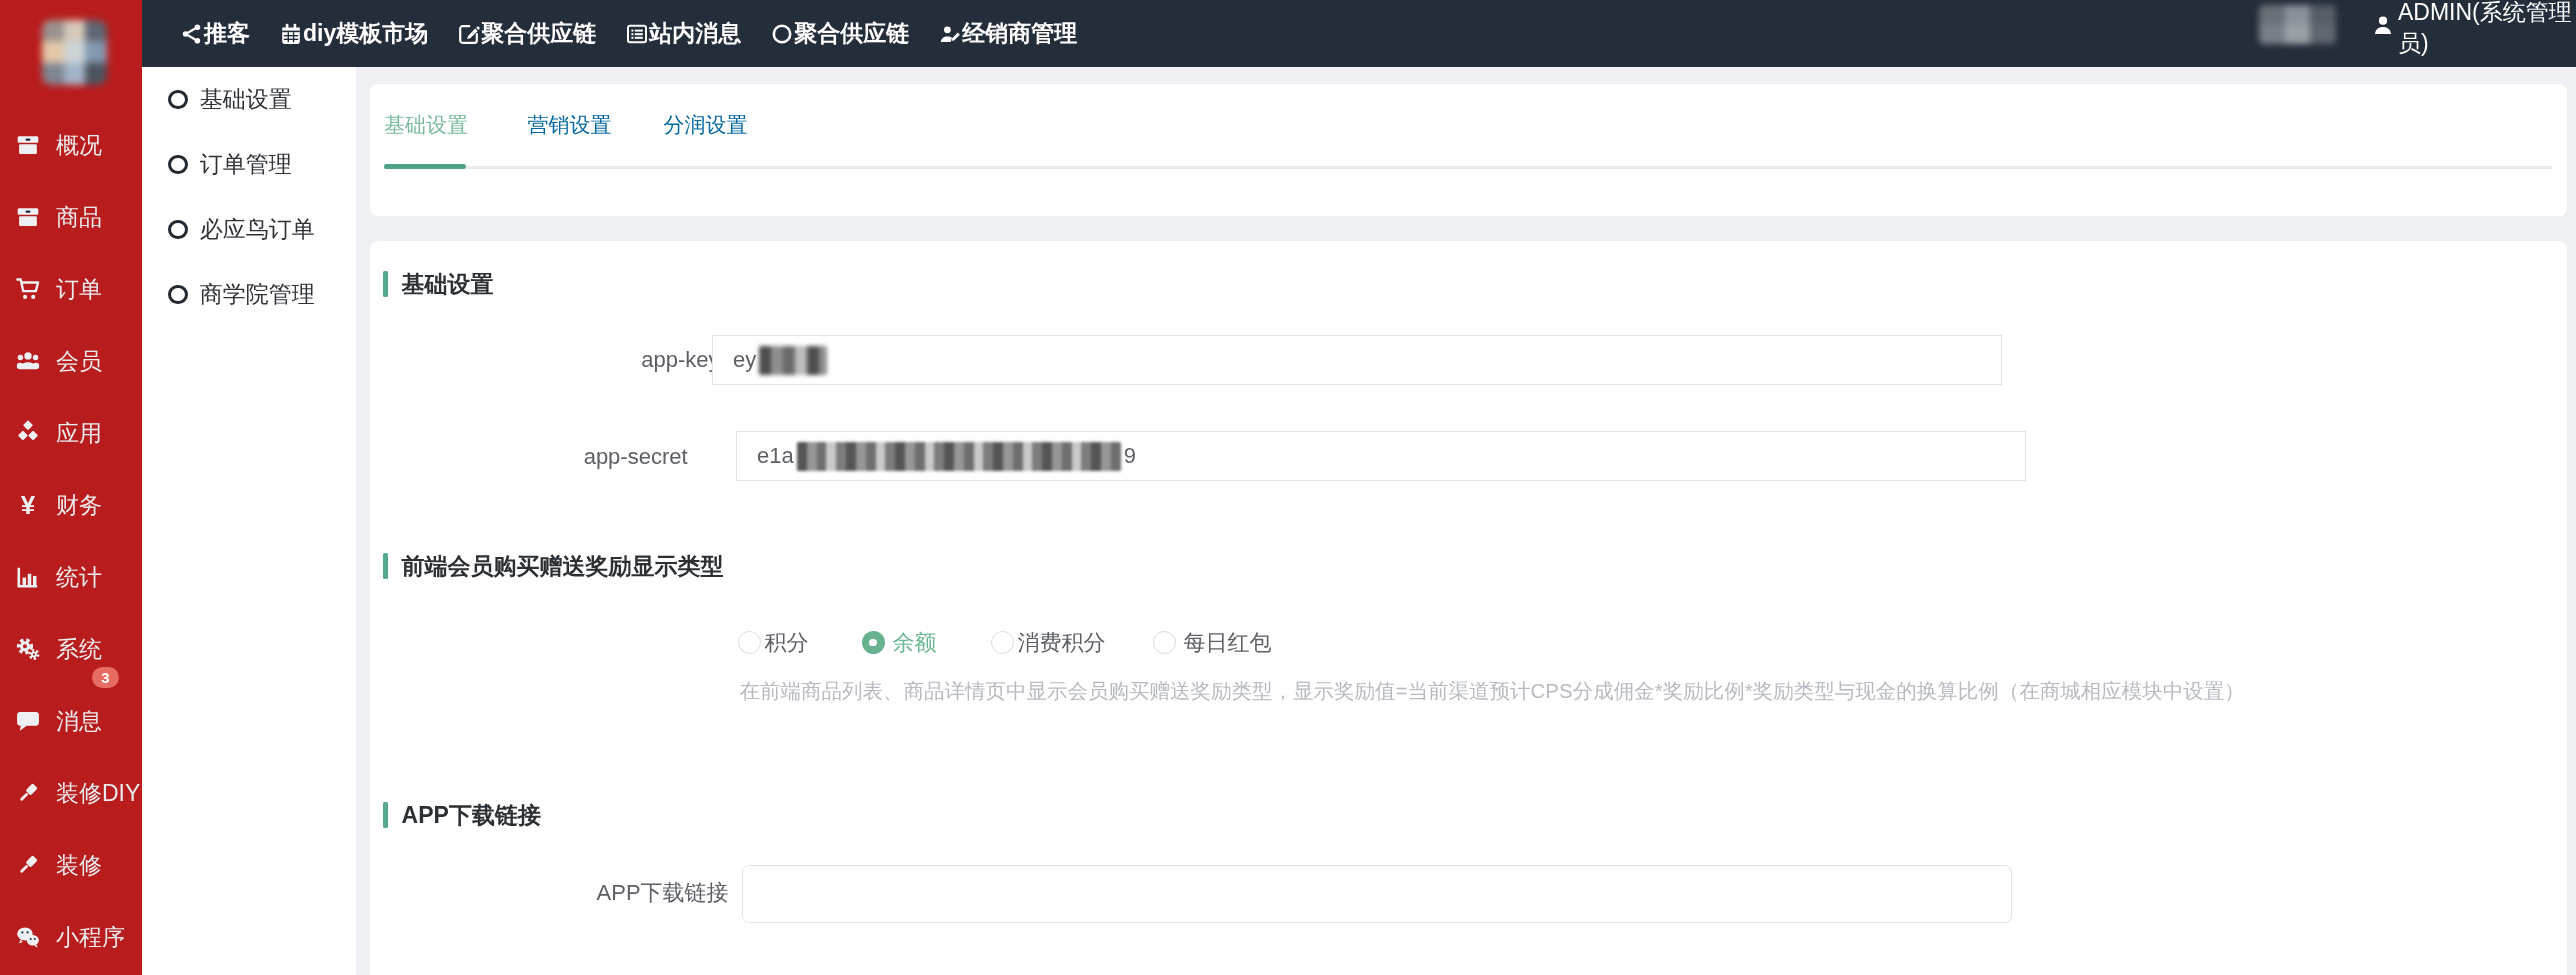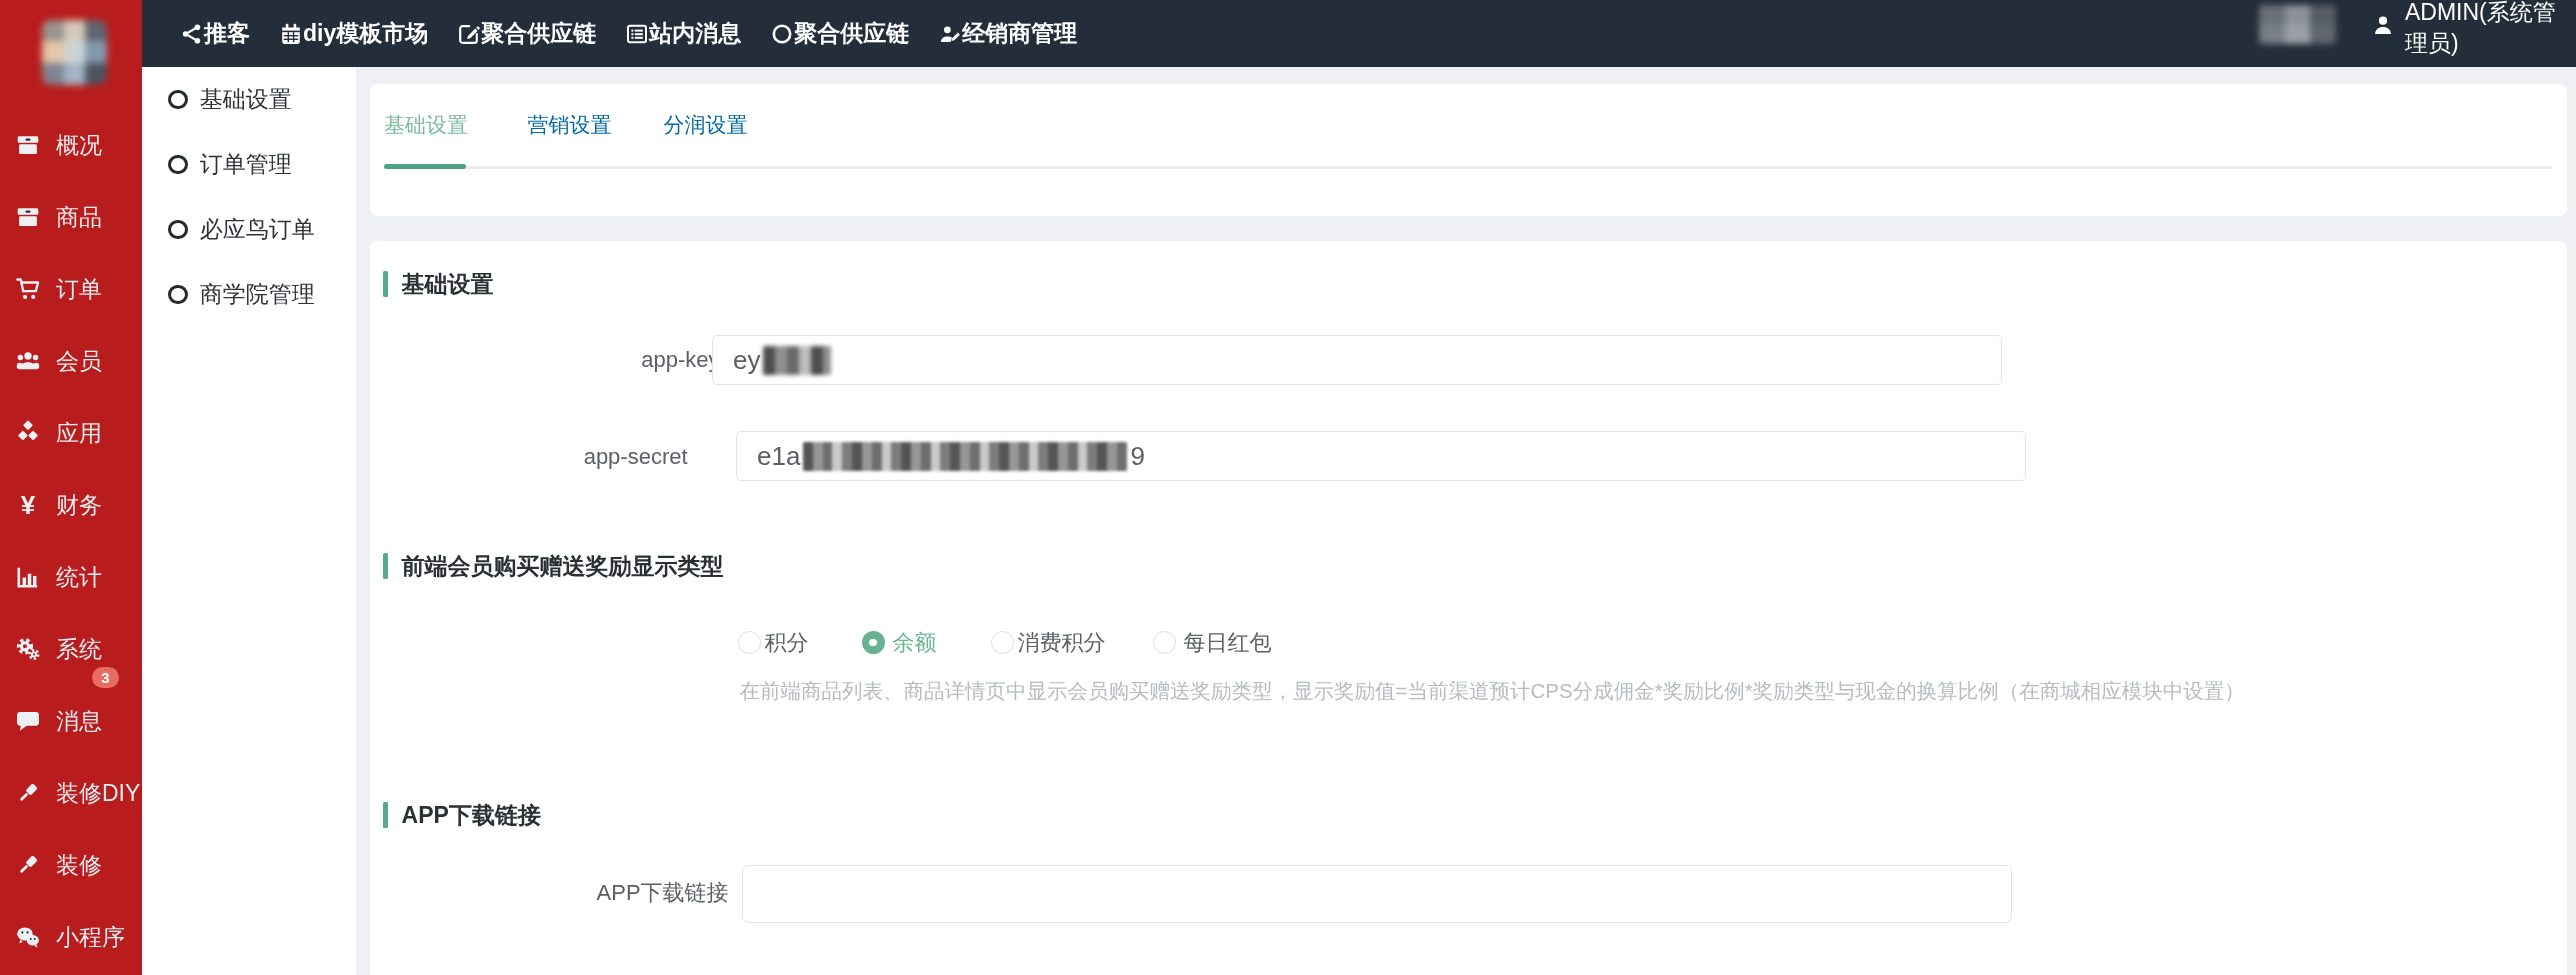--- a/index.html
+++ b/index.html
@@ -10,21 +10,21 @@
     -webkit-font-smoothing:antialiased;
   }
   
   .topbar{position:absolute;left:0;top:0;width:2576px;height:67px;background:#242e3b;z-index:6;}
   .topnav{position:absolute;left:180px;top:0;height:67px;display:flex;align-items:center;gap:29px;}
   .topnav-item{display:flex;align-items:center;gap:0;color:#ffffff;font-size:23px;font-weight:700;cursor:pointer;white-space:nowrap;}
   .topnav-item svg{display:block;}
   .user-blur{position:absolute;left:2259px;top:4.5px;width:77px;height:39px;border-radius:4.5px;
     display:grid;grid-template-columns:repeat(3,1fr);grid-template-rows:repeat(2,1fr);
     filter:blur(3px);overflow:hidden;}
-  .user-box{position:absolute;left:2370px;top:0;height:55px;display:flex;align-items:center;gap:9px;color:#ffffff;font-size:23px;cursor:pointer;}
+  .user-box{position:absolute;left:2370px;top:0;height:55px;display:flex;align-items:center;gap:2px;color:#ffffff;font-size:23px;cursor:pointer;}
   
   .sidebar{position:absolute;left:0;top:0;width:142px;height:976px;background:#b91c1c;z-index:7;}
   .logo{position:absolute;left:42px;top:19.7px;width:65px;height:65px;border-radius:9px;overflow:hidden;
     display:grid;grid-template-columns:repeat(3,1fr);grid-template-rows:repeat(3,1fr);filter:blur(3.8px);}
   .menu{position:absolute;left:0;top:109px;width:142px;}
   .menu-item{height:72px;display:flex;align-items:center;color:#e9ecef;font-size:23px;cursor:pointer;position:relative;}
   .menu-item .ic{width:56px;display:flex;justify-content:center;align-items:center;flex:none;}
   .menu-item .yen{font-size:26px;font-weight:700;color:#eef1f4;}
   .badge{position:absolute;left:92px;top:-18px;min-width:27px;height:20.5px;background:#e76c61;border-radius:10.6px;
     color:#fff;font-size:15px;font-weight:700;display:flex;align-items:center;justify-content:center;}
@@ -37,22 +37,22 @@
   .card{position:absolute;background:#ffffff;border-radius:7.6px;}
   .card1{left:13.6px;top:17.4px;width:2197px;height:132px;}
   .tab{position:absolute;top:0;height:82px;line-height:82px;font-size:21px;color:#0369a1;cursor:pointer;white-space:nowrap;}
   .tab.active{color:#79bb9c;}
   .tab-track{position:absolute;left:14.4px;right:15px;top:82px;height:2.3px;background:#e9ebee;}
   .tab-activebar{position:absolute;left:14.4px;top:80px;width:82px;height:4.5px;background:#4fa385;border-radius:2.3px;}
   .card2{left:13.6px;top:174px;width:2197px;height:802px;border-bottom-left-radius:0;border-bottom-right-radius:0;}
   .sec-bar{position:absolute;left:13px;width:5.3px;height:26px;background:#53ab8b;border-radius:1.5px;}
   .sec-title{position:absolute;left:32px;height:26px;line-height:26px;font-size:23px;font-weight:700;color:#2b3035;white-space:nowrap;}
   .flabel{position:absolute;left:0;width:318px;text-align:right;font-size:22px;color:#5c6066;height:26px;line-height:26px;white-space:nowrap;}
-  .finput{position:absolute;left:342px;width:1290px;height:50px;box-sizing:border-box;border:1.5px solid #e1e4ea;border-radius:5px;
-    background:#fff;display:flex;align-items:center;padding-left:20.5px;font-size:26px;color:#5c6066;}
+  .finput{position:absolute;left:342px;width:1290px;height:50px;box-sizing:border-box;border:1.5px solid #e1e4ea;border-radius:0;
+    background:#fff;display:flex;align-items:center;padding-left:20.5px;font-size:22px;color:#5c6066;}
   .mosaic-key{width:68px;height:29px;margin-left:2.3px;border-radius:1.5px;filter:blur(1.9px);
     background:repeating-linear-gradient(90deg,#4e4e4e 0 12px,#8f8f8f 12px 24px,#6a6a6a 24px 36px,#bdbdbd 36px 48px);}
   .mosaic-secret{width:324px;height:29px;margin:0 3px;border-radius:1.5px;filter:blur(1.5px);
     background:repeating-linear-gradient(90deg,#555 0 9.8px,#969696 9.8px 19.7px,#6e6e6e 19.7px 29.5px,#c9c9c9 29.5px 39px,#7d7d7d 39px 49px);}
   .radio{position:absolute;width:23px;height:23px;border-radius:50%;box-sizing:border-box;cursor:pointer;background:#fff;border:1.5px solid #d9dce1;}
   .radio.selected{border:none;background:#67b391;}
   .radio.selected::after{content:"";position:absolute;left:7.6px;top:7.6px;width:7.6px;height:7.6px;border-radius:50%;background:#fff;}
   .rlabel{position:absolute;font-size:22px;height:26px;line-height:26px;color:#5d6166;cursor:pointer;white-space:nowrap;}
   .rlabel.selected{color:#6ab793;}
   .hint{position:absolute;left:370px;top:436px;font-size:20.5px;color:#b7bbc1;white-space:nowrap;}

